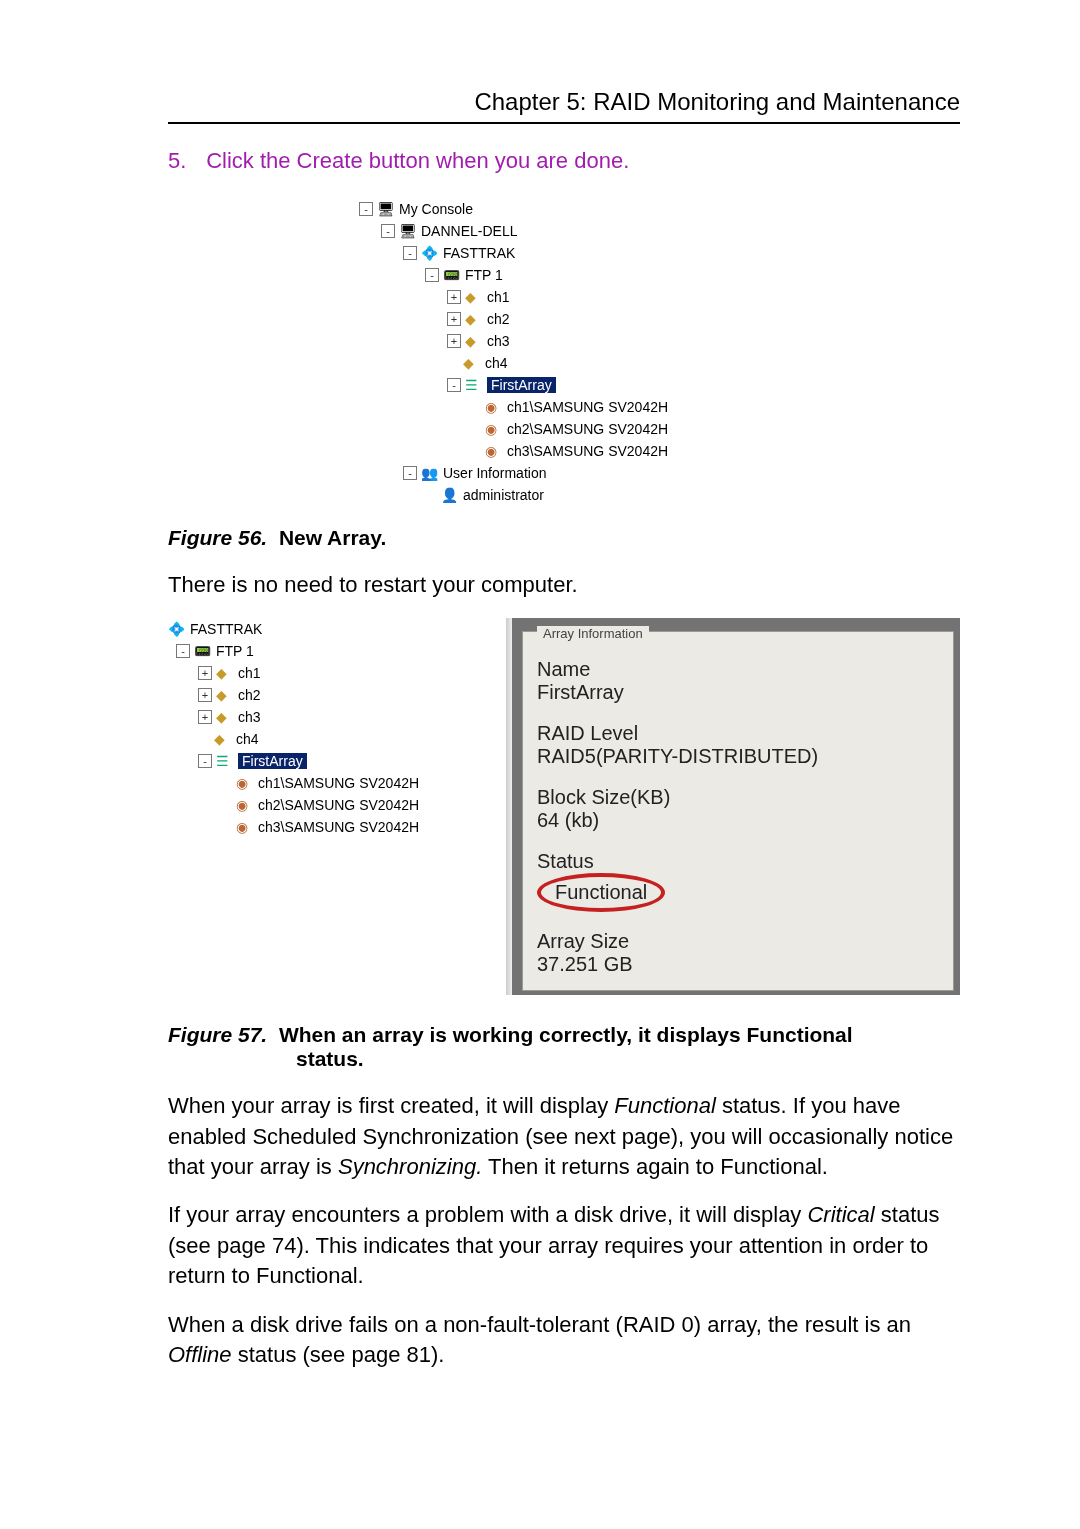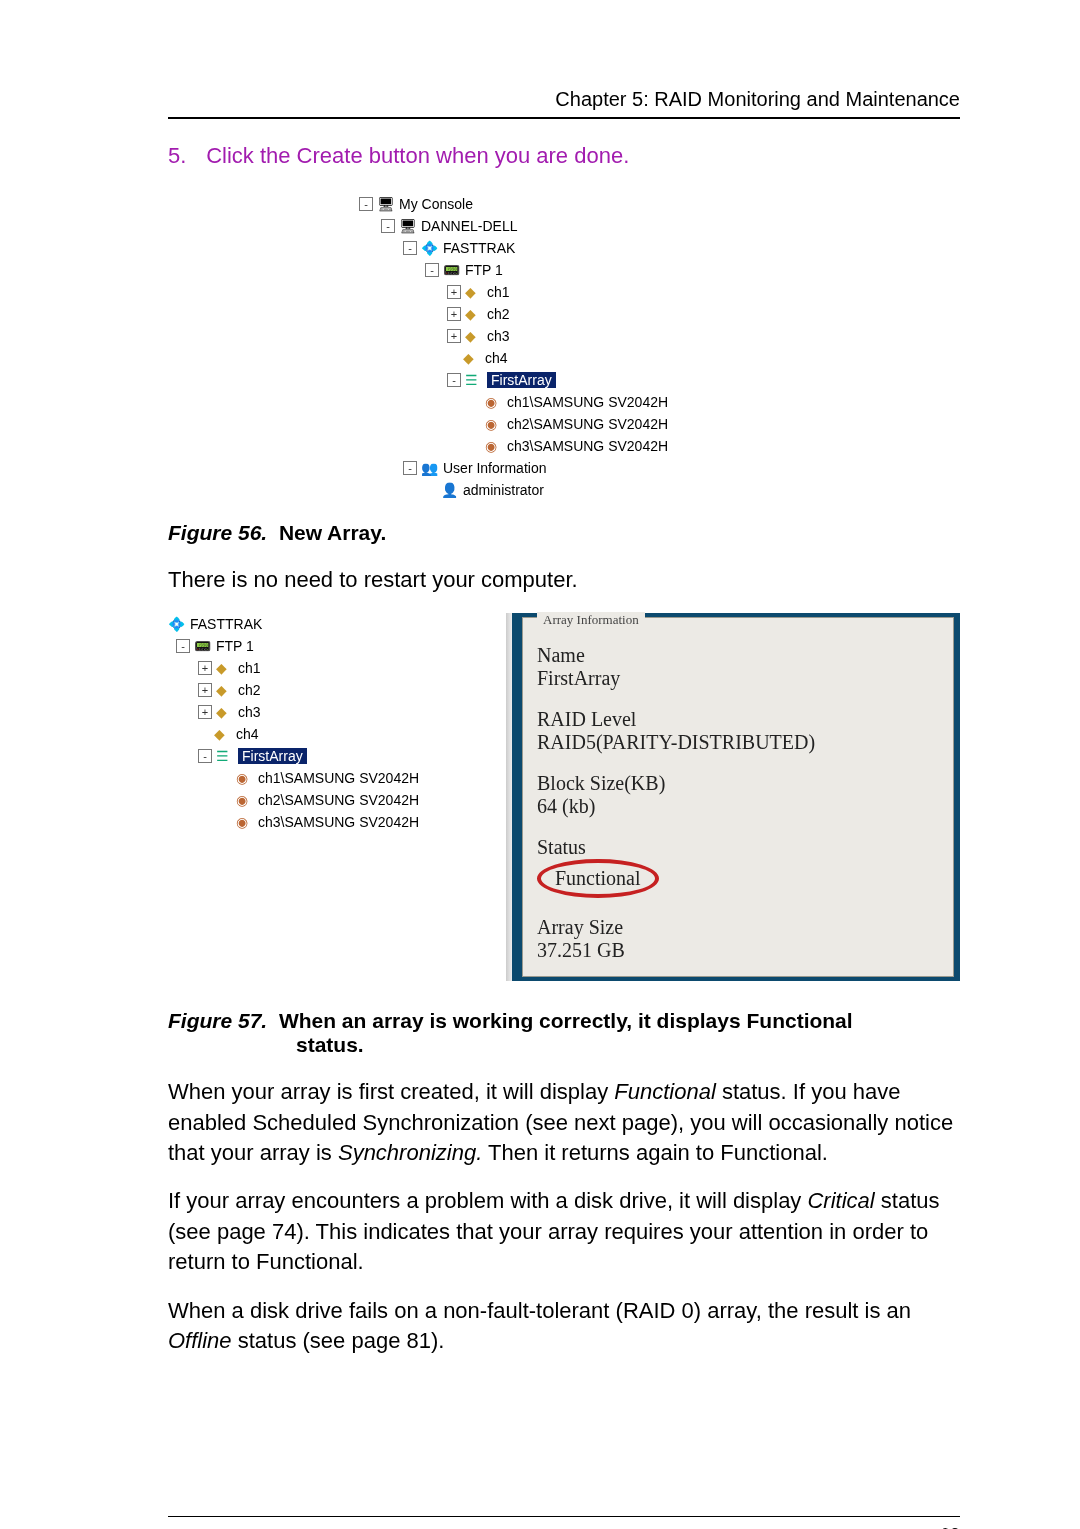--- a/index.html
+++ b/index.html
@@ -7,21 +7,21 @@
     font-family: Arial, Helvetica, sans-serif;
     background: #fff;
     width: 1080px;
   }
   .page {
     padding: 88px 120px 60px 168px;
     box-sizing: border-box;
   }
   .chap-header {
     text-align: right;
-    font-size: 20px;
+    font-size: 24px;
     color: #000;
     border-bottom: 2px solid #000;
     padding-bottom: 6px;
     margin-bottom: 24px;
   }
   .step-line { font-size: 22px; color: #a21caf; margin-bottom: 24px; }
   .step-num { display: inline-block; width: 32px; }
   .figure-wrap1 { margin: 0 auto 20px; width: 410px; }
   .tree-box {
     background: #fff;
@@ -57,23 +57,22 @@
 
   
   .fig57 {
     display:flex; gap:18px; margin-top:8px;
     font-family: Tahoma, Arial, sans-serif;
   }
   .tree2 {
     width: 320px; background:#fff; font-size:14px;
   }
   .info-wrap {
-    flex:1; background:#0c4a6e; padding:4px 6px 4px 0;
+    flex:1; background:#737373; padding:13px 6px 4px 0;
     position:relative;
-    font-family:Liberation Serif, serif;
   }
   .sidebar-sep {
     position:absolute; left:0; top:0; bottom:0; width:6px;
     background:linear-gradient(to right,#ccc,#eee);
   }
   .fieldset {
     margin-left:16px;
     border:1px solid #9a9a8f; background:#eceae5;
     padding:8px 14px 10px;
   }

